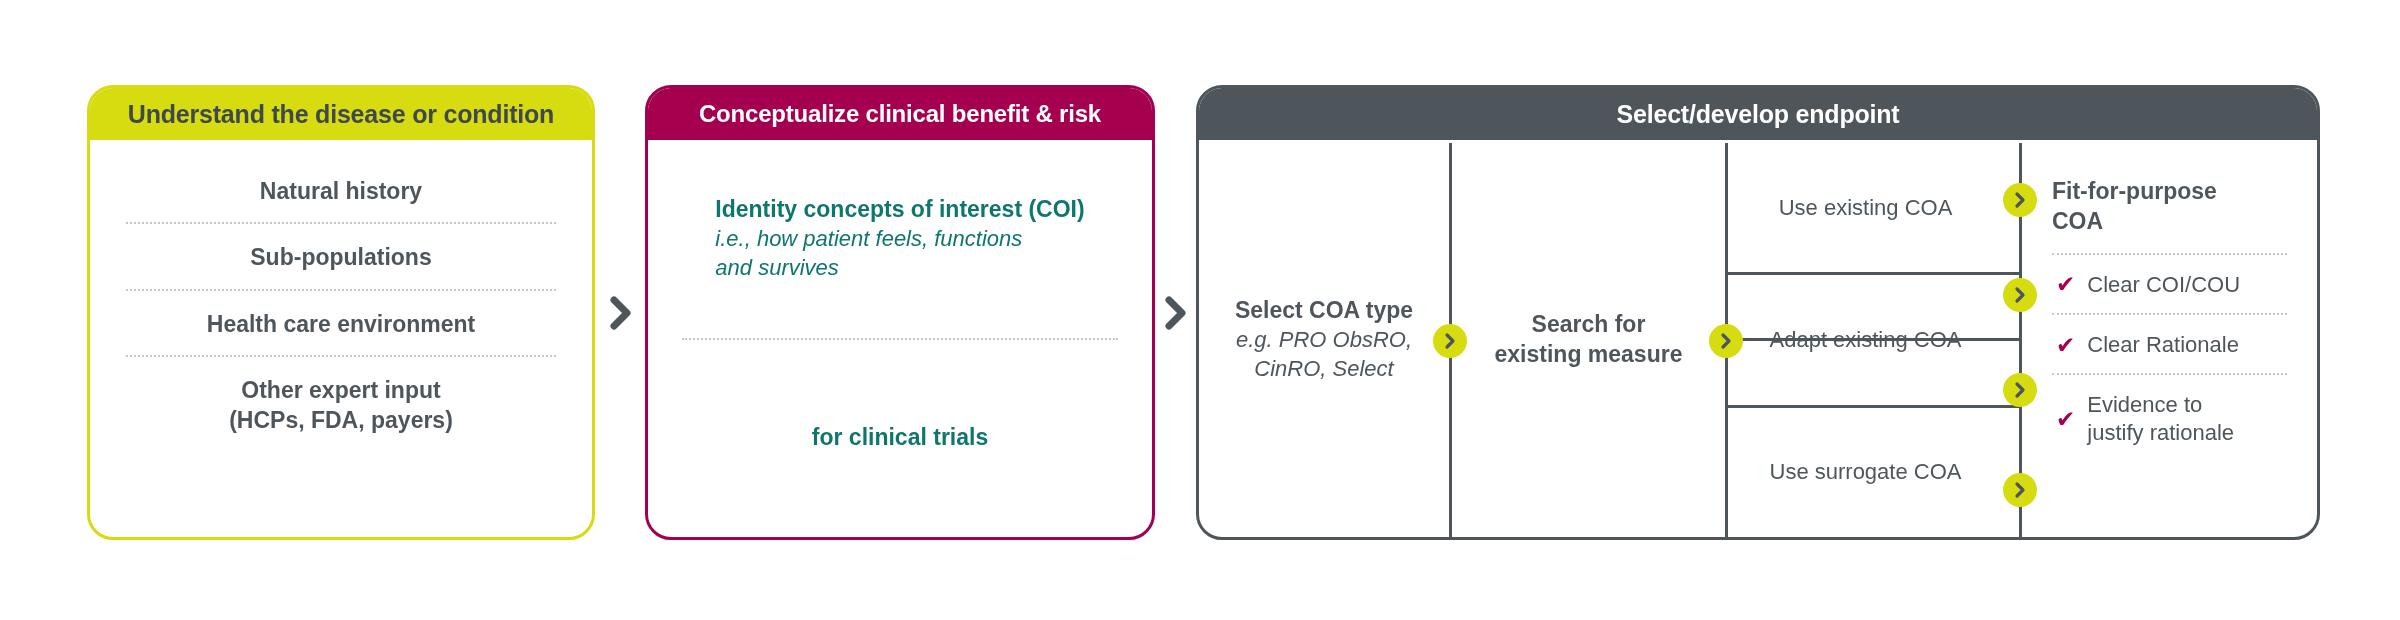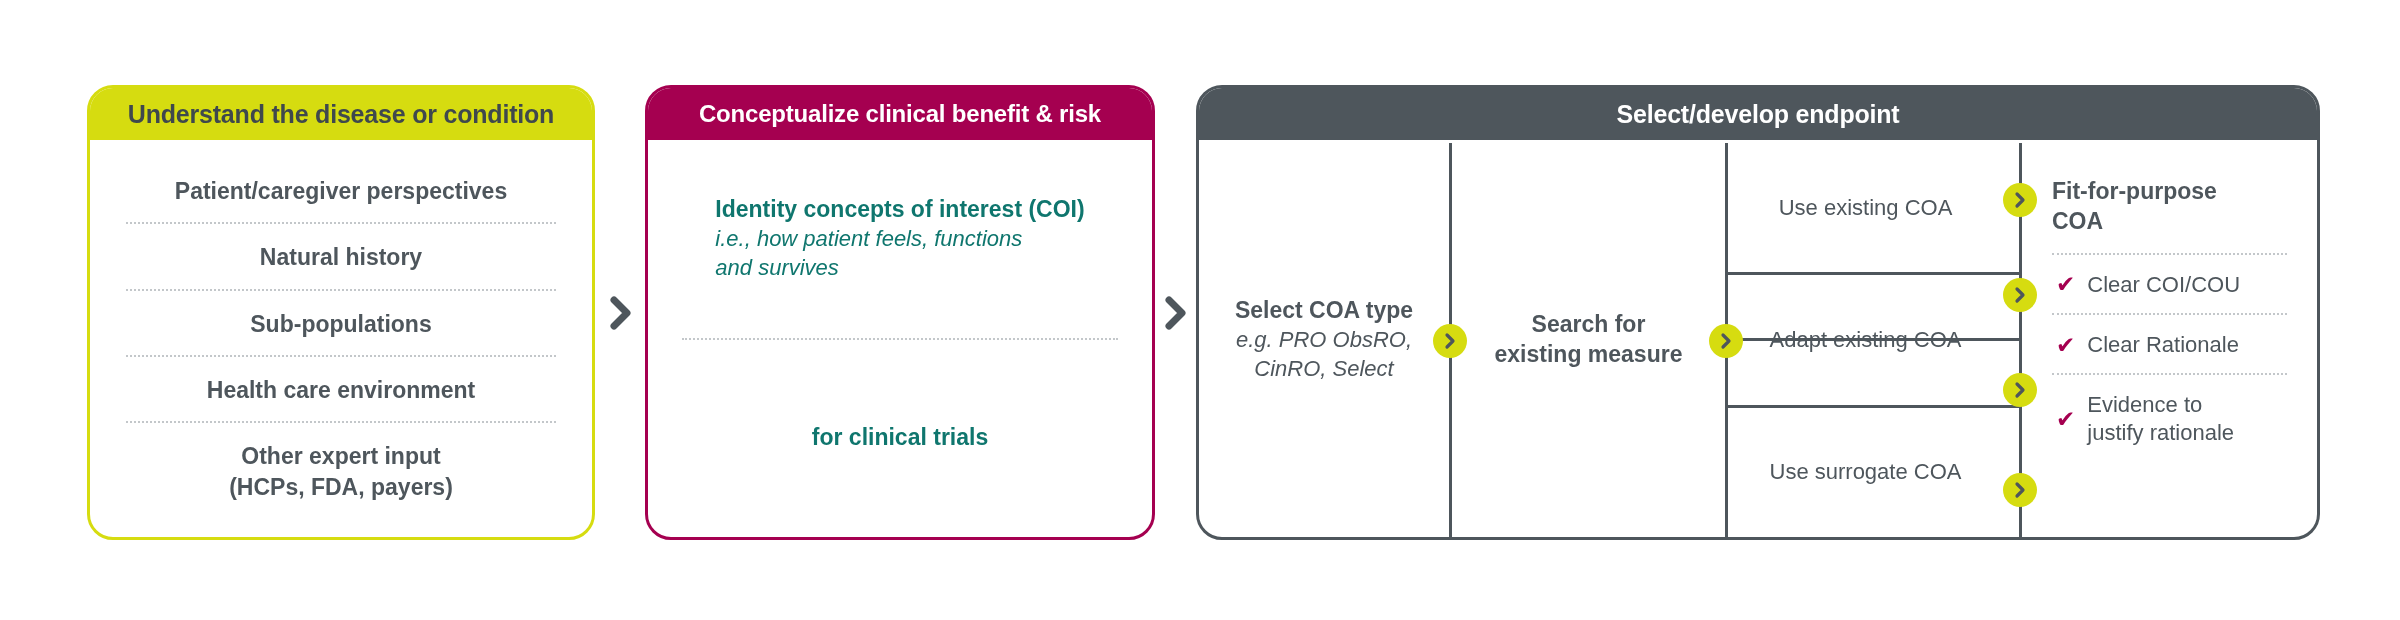--- a/index.html
+++ b/index.html
@@ -148,21 +148,20 @@
 </style>
 </head>
 <body>
 
 <div id="stage">
 
   <div class="panel" id="panel1">
     <div class="panel-header">Understand the disease or condition</div>
     <div class="panel-body">
       <div id="p1-list">
-        <div class="p1-item">Patient/caregiver perspectives</div>
         <div class="p1-item">Natural history</div>
         <div class="p1-item">Sub-populations</div>
         <div class="p1-item">Health care environment</div>
         <div class="p1-item">
           <div>Other expert input</div>
           <div>(HCPs, FDA, payers)</div>
         </div>
       </div>
     </div>
   </div>

